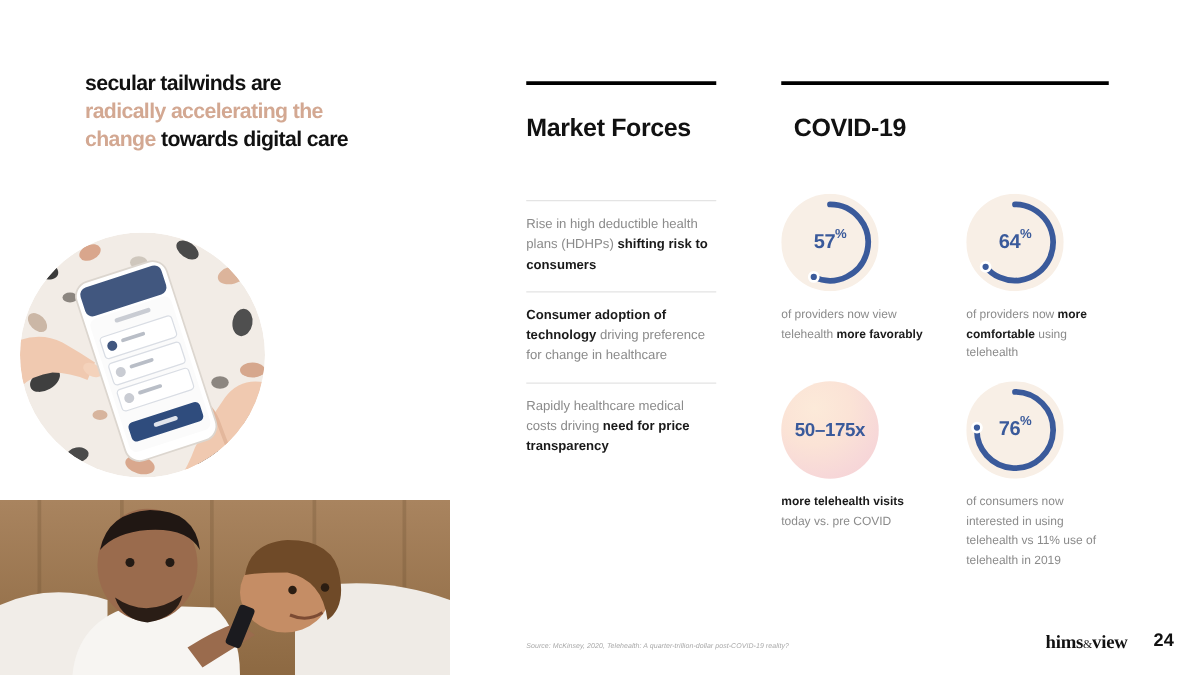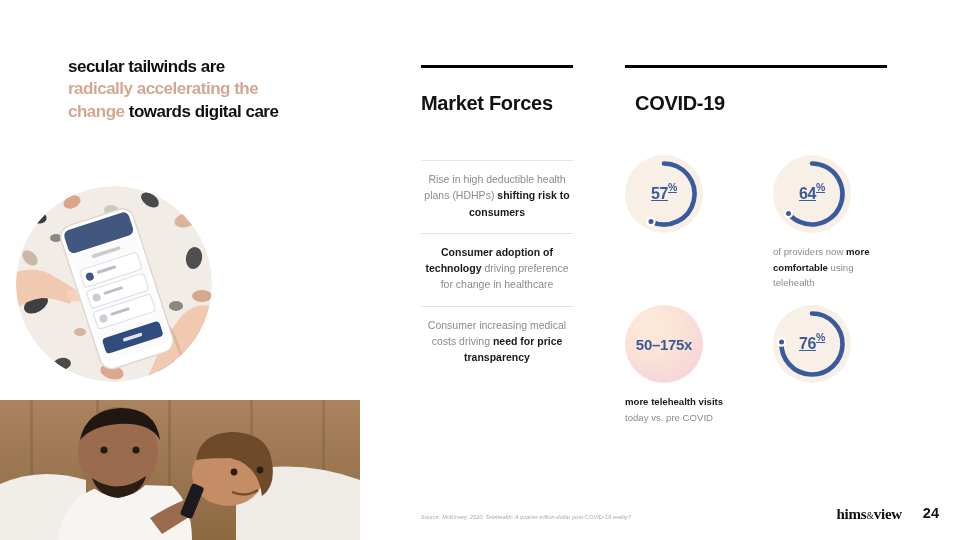--- a/index.html
+++ b/index.html
@@ -69,21 +69,20 @@
     left: 421px;
     top: 160px;
     width: 152px;
   }
   .mf-item {
     font-size: 10.5px;
     line-height: 1.55;
     color: #8b8b8b;
     padding: 10px 0 13px 0;
     border-top: 1px solid #e4e4e4;
-    text-align: center;
   }
   .mf-item:first-child { border-top: 1px solid #e4e4e4; }
   .mf-item b { color: #1a1a1a; font-weight: bold; }
 
   
   .stat {
     position: absolute;
     width: 150px;
   }
   .donut-wrap {
@@ -96,21 +95,20 @@
     position: absolute;
     left: 0; top: 0;
     width: 78px; height: 78px;
     display: flex;
     align-items: center;
     justify-content: center;
     font-size: 16px;
     font-weight: bold;
     color: #3a5a9b;
     letter-spacing: -0.4px;
-    text-decoration: underline;
   }
   .donut-label .pct {
     font-size: 10.5px;
     font-weight: bold;
     margin-left: 0px;
     align-self: flex-start;
     margin-top: 26px;
   }
   .stat-caption {
     margin-top: 11px;
@@ -274,39 +272,42 @@
 <div class="col-head" style="left:421px; top:92px;">Market Forces</div>
 
 <div class="mf-list">
   <div class="mf-item">
     <span>Rise in high deductible health plans (HDHPs) </span><b>shifting risk to consumers</b><span></span>
   </div>
   <div class="mf-item">
     <span></span><b>Consumer adoption of technology</b><span> driving preference for change in healthcare</span>
   </div>
   <div class="mf-item">
-    <span>Consumer increasing medical costs driving </span><b>need for price transparency</b><span></span>
+    <span>Rapidly healthcare medical costs driving </span><b>need for price transparency</b><span></span>
   </div>
 </div>
 
 <div class="col-rule" style="left:625px; top:65px; width:262px;"></div>
 <div class="col-head" style="left:625px; top:92px;margin-left:10px;">COVID-19</div>
 
 <div class="stat" style="left:625px; top:155px;">
   <div class="donut-wrap">
     <svg width="78" height="78" viewBox="0 0 78 78">
       <circle cx="39" cy="39" r="39" fill="#f8efe6"></circle>
       <path id="arc0" fill="none" stroke="#3a5a9b" stroke-width="4.6" stroke-linecap="round" d="M 39 8.5 A 30.5 30.5 0 1 1 26.013731607265292 66.59722510021359"></path>
       <circle id="dot0" r="3.6" fill="#3a5a9b" stroke="#ffffff" stroke-width="2.2" cx="26.013731607265292" cy="66.59722510021359"></circle>
     </svg>
     <div class="donut-label">
       <span>57</span>
         <span class="pct">%</span>
     </div>
   </div>
+  <div class="stat-caption">
+    <span>of providers now view telehealth </span><b>more favorably</b><span></span>
+  </div>
 </div>
 
 <div class="stat" style="left:773px; top:155px;">
   <div class="donut-wrap">
     <svg width="78" height="78" viewBox="0 0 78 78">
       <circle cx="39" cy="39" r="39" fill="#f8efe6"></circle>
       <path id="arc1" fill="none" stroke="#3a5a9b" stroke-width="4.6" stroke-linecap="round" d="M 39 8.5 A 30.5 30.5 0 1 1 15.499346095338431 58.44143168733504"></path>
       <circle id="dot1" r="3.6" fill="#3a5a9b" stroke="#ffffff" stroke-width="2.2" cx="15.499346095338431" cy="58.44143168733504"></circle>
     </svg>
     <div class="donut-label">
@@ -333,19 +334,22 @@
     <svg width="78" height="78" viewBox="0 0 78 78">
       <circle cx="39" cy="39" r="39" fill="#f8efe6"></circle>
       <path id="arc3" fill="none" stroke="#3a5a9b" stroke-width="4.6" stroke-linecap="round" d="M 39 8.5 A 30.5 30.5 0 1 1 8.560184782937718 37.08488915435594"></path>
       <circle id="dot3" r="3.6" fill="#3a5a9b" stroke="#ffffff" stroke-width="2.2" cx="8.560184782937718" cy="37.08488915435594"></circle>
     </svg>
     <div class="donut-label">
       <span>76</span>
         <span class="pct">%</span>
     </div>
   </div>
+  <div class="stat-caption">
+    <span>of consumers now interested in using telehealth vs 11% use of telehealth in 2019</span><b></b><span></span>
+  </div>
 </div>
 
 <div class="source">Source: McKinsey, 2020, Telehealth: A quarter-trillion-dollar post-COVID-19 reality?</div>
 <div class="logo">
   <span>hims</span><span class="amp">&amp;</span><span>view</span>
 </div>
 <div class="pagenum">24</div>
 
 </body></html>

